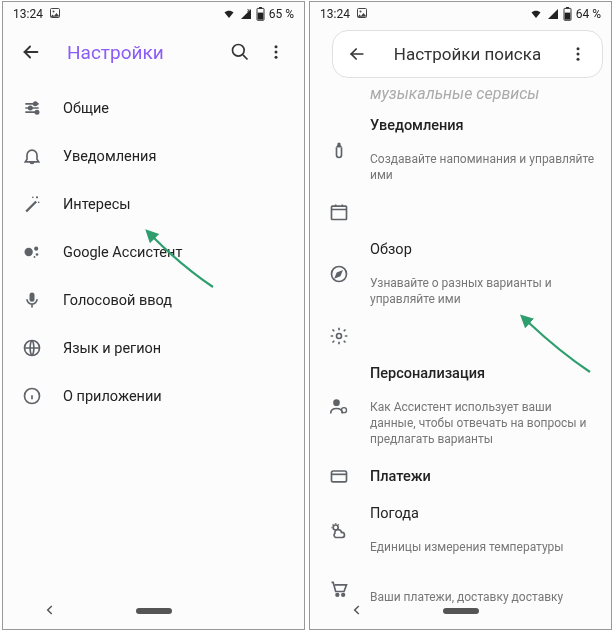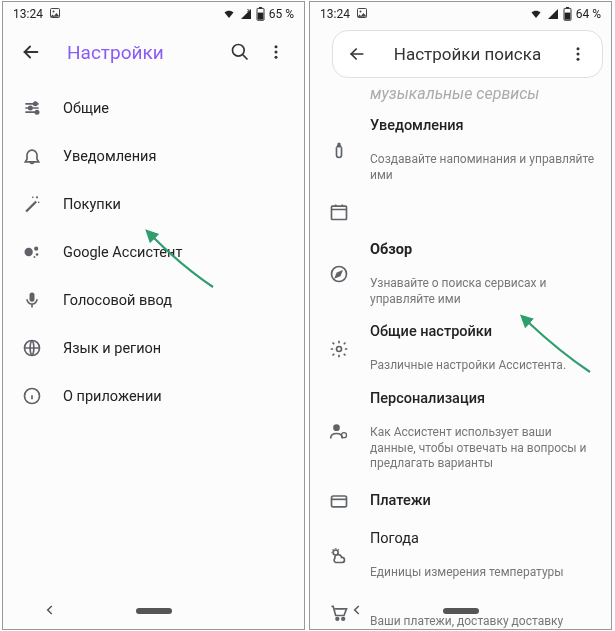--- a/index.html
+++ b/index.html
@@ -220,21 +220,21 @@
     <div class="row">
       <div class="icon">
         <svg width="20" height="20" viewBox="0 0 24 24" fill="#5f6368">
             <path d="M4 20l12-12 2 2L6 22z"></path>
             <circle cx="18" cy="4" r="1.3"></circle>
             <circle cx="20" cy="10" r="1"></circle>
             <circle cx="13" cy="4" r="1"></circle>
           </svg>
       </div>
       <div class="textcol">
-          <div class="label">Покупки</div>
+          <div class="label">Интересы</div>
         </div>
     </div>
     <div class="row">
       <div class="icon">
         <svg width="20" height="20" viewBox="0 0 24 24">
             <circle cx="8" cy="12" r="5" fill="#5f6368"></circle>
             <circle cx="17" cy="8" r="2.5" fill="#5f6368"></circle>
             <circle cx="18" cy="15" r="1.6" fill="#5f6368"></circle>
             <circle cx="15" cy="18" r="1.1" fill="#5f6368"></circle>
           </svg>
@@ -373,34 +373,30 @@
       </div>
     </div>
     <div class="row compact">
       <div class="icon">
         <svg width="20" height="20" viewBox="0 0 24 24" fill="none" stroke="#5f6368" stroke-width="2">
             <circle cx="12" cy="12" r="9"></circle>
             <path d="M15 9l-2 5-5 2 2-5 5-2z" fill="#5f6368"></path>
           </svg>
       </div>
       <div class="textcol">
-        <div class="label" style="font-weight:700">Обзор</div>
-        <div class="sub">Узнавайте о поиска сервисах и управляйте ими</div>
+        <div class="label" style="font-weight:400">Обзор</div>
+        <div class="sub">Узнавайте о разных варианты и управляйте ими</div>
       </div>
     </div>
     <div class="row compact">
       <div class="icon">
         <svg width="20" height="20" viewBox="0 0 24 24" fill="none" stroke="#5f6368" stroke-width="2">
             <circle cx="12" cy="12" r="3"></circle>
             <path d="M12 2v3M12 19v3M4.2 4.2l2.1 2.1M17.7 17.7l2.1 2.1M2 12h3M19 12h3M4.2 19.8l2.1-2.1M17.7 6.3l2.1-2.1"></path>
           </svg>
-      </div>
-      <div class="textcol">
-        <div class="label" style="font-weight:500">Общие настройки</div>
-        <div class="sub">Различные настройки Ассистента.</div>
       </div>
     </div>
     <div class="row compact">
       <div class="icon">
         <svg width="20" height="20" viewBox="0 0 24 24" fill="#5f6368">
             <circle cx="9" cy="8" r="4"></circle>
             <path d="M2 21c0-4 3-6 7-6s7 2 7 6" fill="none" stroke="#5f6368" stroke-width="2"></path>
             <circle cx="18" cy="17" r="3" fill="none" stroke="#5f6368" stroke-width="1.6"></circle>
           </svg>
       </div>

